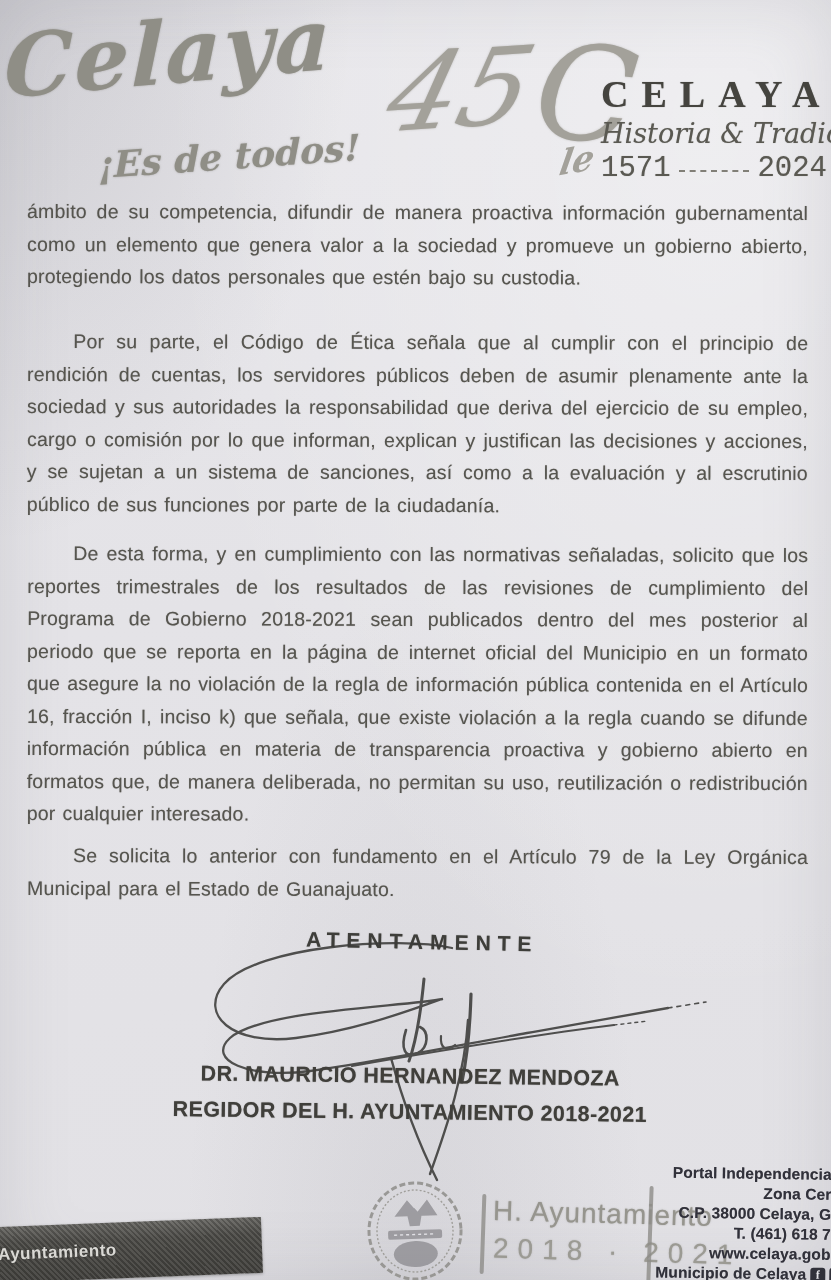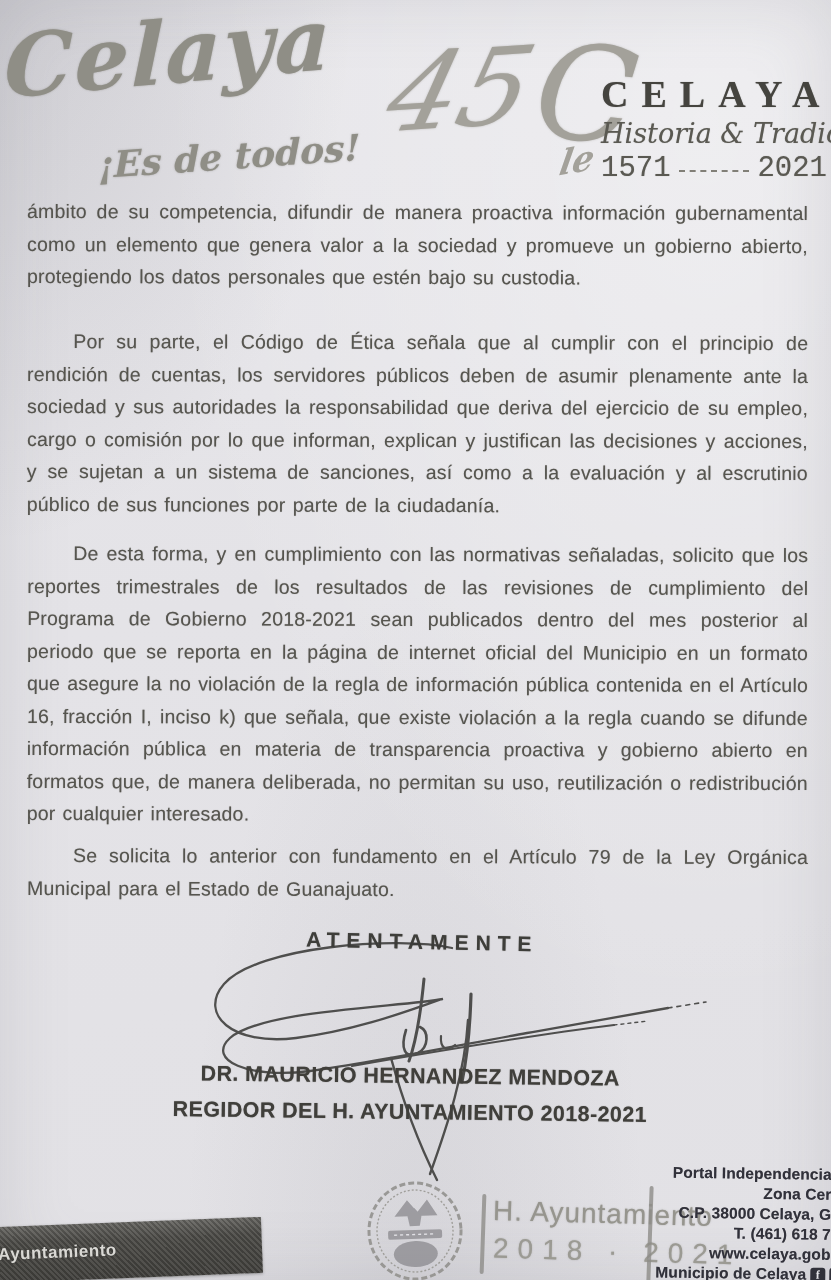--- a/index.html
+++ b/index.html
@@ -200,21 +200,21 @@
     <div class="ann-number">45</div>
     <div class="ann-c">C</div>
     <div class="ann-flourish">le</div>
   </div>
 
   <div class="ann-wordmark">CELAYA</div>
   <div class="ann-subtitle">Historia &amp; Tradición</div>
   <div class="ann-years">
     <span>1571</span>
     <span class="dash"></span>
-    <span>2021</span>
+    <span>2024</span>
   </div>
 
   <p class="para p1">ámbito de su competencia, difundir de manera proactiva información gubernamental como un elemento que genera valor a la sociedad y promueve un gobierno abierto, protegiendo los datos personales que estén bajo su custodia.</p>
   <p class="para p2 indent">Por su parte, el Código de Ética señala que al cumplir con el principio de rendición de cuentas, los servidores públicos deben de asumir plenamente ante la sociedad y sus autoridades la responsabilidad que deriva del ejercicio de su empleo, cargo o comisión por lo que informan, explican y justifican las decisiones y acciones, y se sujetan a un sistema de sanciones, así como a la evaluación y al escrutinio público de sus funciones por parte de la ciudadanía.</p>
   <p class="para p3 indent">De esta forma, y en cumplimiento con las normativas señaladas, solicito que los reportes trimestrales de los resultados de las revisiones de cumplimiento del Programa de Gobierno 2018-2021 sean publicados dentro del mes posterior al periodo que se reporta en la página de internet oficial del Municipio en un formato que asegure la no violación de la regla de información pública contenida en el Artículo 16, fracción I, inciso k) que señala, que existe violación a la regla cuando se difunde información pública en materia de transparencia proactiva y gobierno abierto en formatos que, de manera deliberada, no permitan su uso, reutilización o redistribución por cualquier interesado.</p>
   <p class="para p4 indent">Se solicita lo anterior con fundamento en el Artículo 79 de la Ley Orgánica Municipal para el Estado de Guanajuato.</p>
 
   <div class="salutation">ATENTAMENTE</div>
 
   <svg class="sig-svg" viewBox="0 0 831 1280" fill="none" xmlns="http://www.w3.org/2000/svg">

